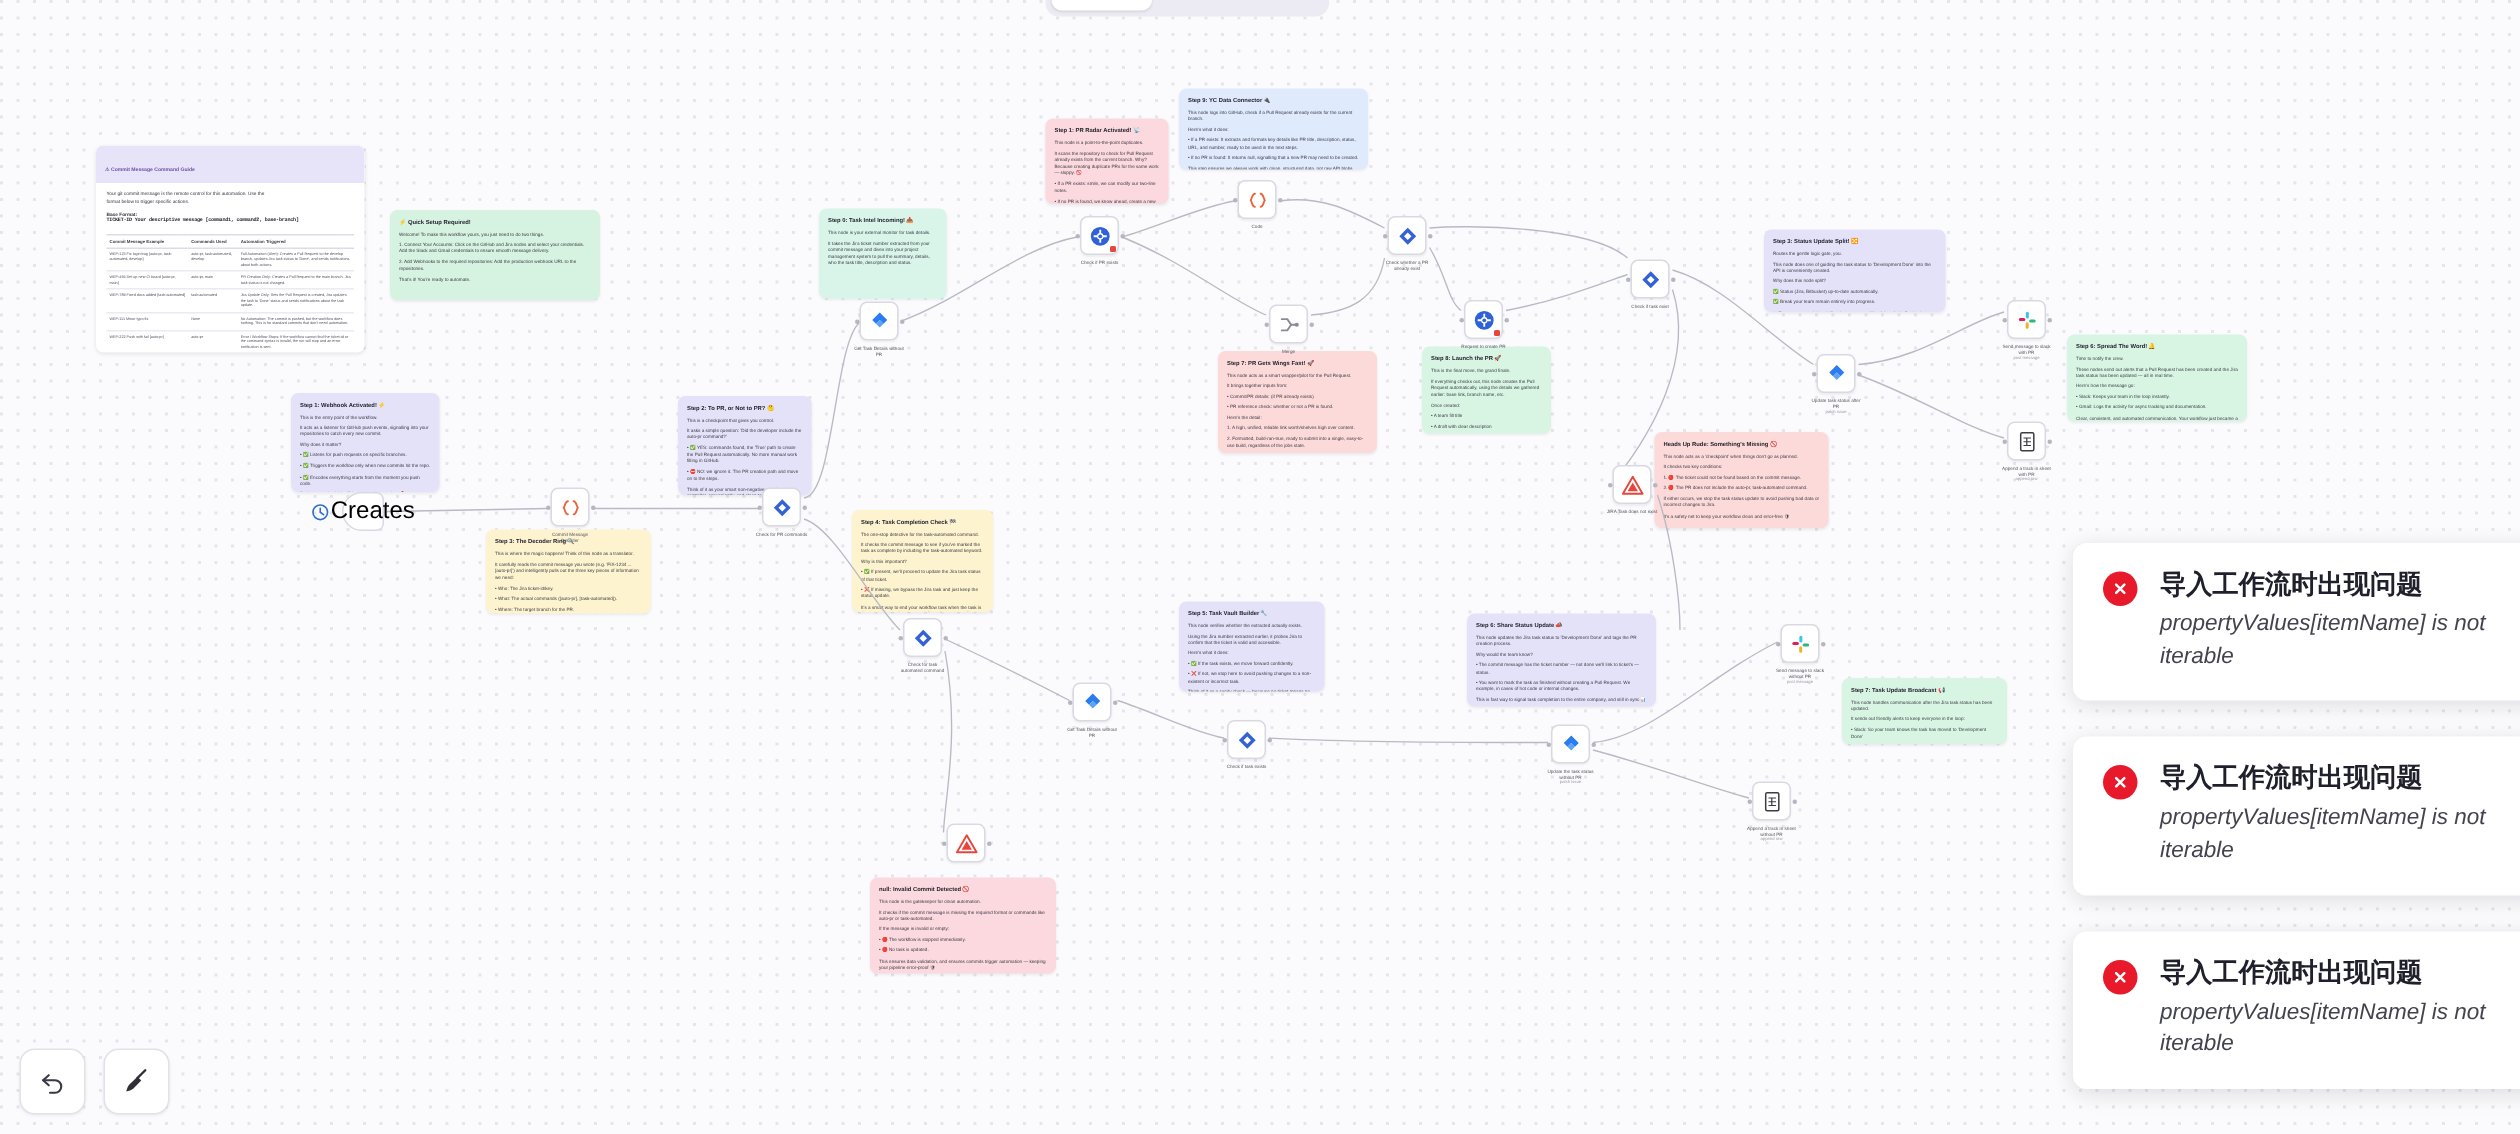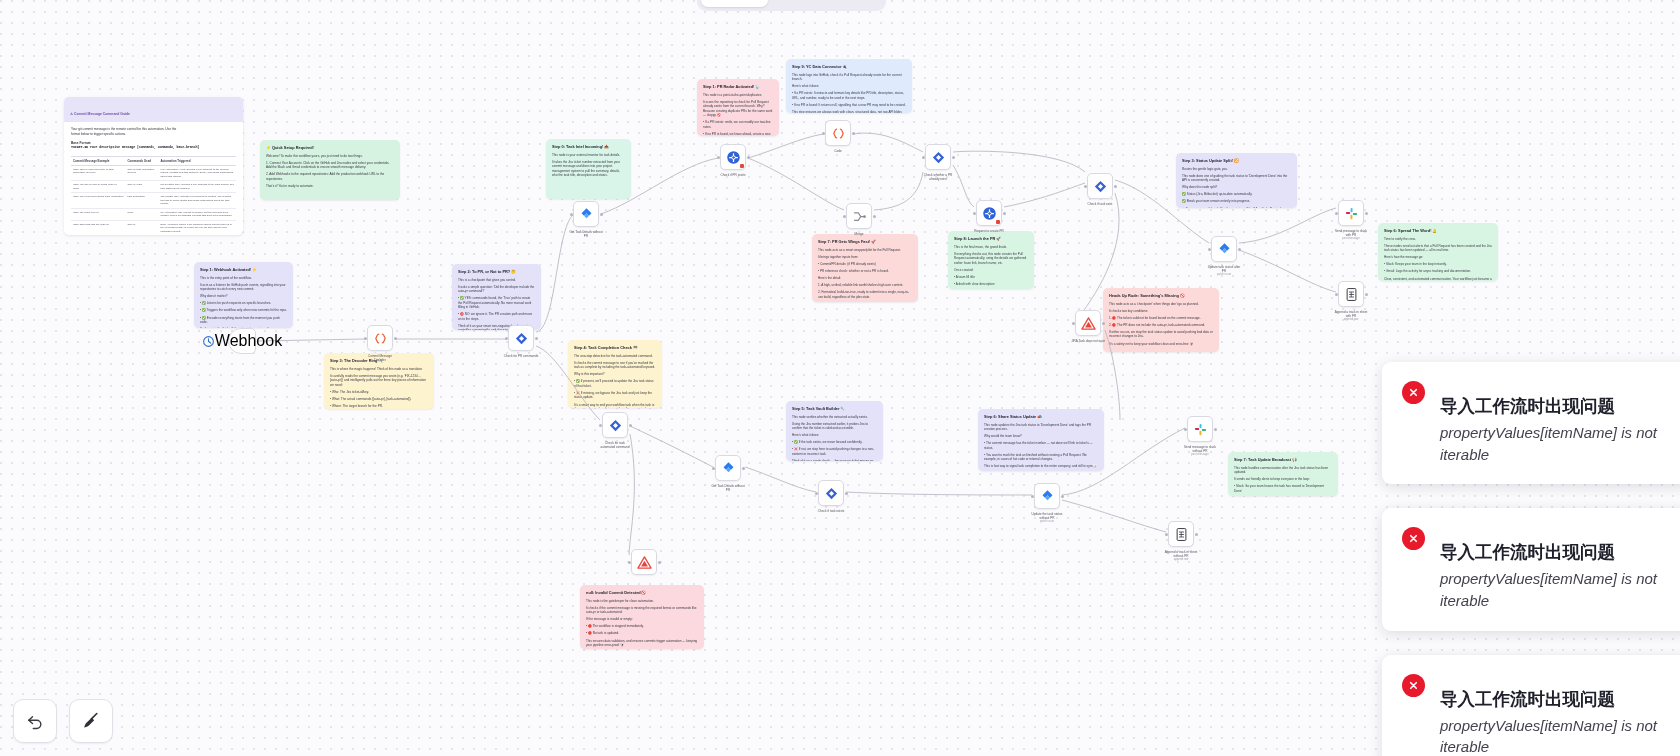--- a/index.html
+++ b/index.html
@@ -161,21 +161,21 @@
     box-shadow: 0 3px 14px rgba(25,25,50,.13);
     padding: 17px 20px 19px;
     display: flex; gap: 15px; align-items: flex-start;
   }
   .toast .xicon {
     flex: 0 0 auto; width: 23px; height: 23px; border-radius: 50%;
     background: #e8192a; display: flex; align-items: center; justify-content: center;
     margin-top: 2px;
   }
   .toast .xicon svg { width: 11px; height: 11px; }
-  .toast .tbody { min-width: 0; margin-top: 17px; }
+  .toast .tbody { min-width: 0; }
   .toast .ttl { font-size: 17.5px; font-weight: 700; color: #20202c; line-height: 1.25; white-space: nowrap; }
   .toast .msg {
     margin-top: 4px; font-size: 15px; font-style: italic; color: #43434f;
     line-height: 1.45; white-space: pre-line;
   }
 </style>
 </head>
 <body>
 
 <div id="canvas">
@@ -408,21 +408,21 @@
   <div id="nodes-layer">
       <div class="trigger" style="left: 228px; top: 328px;">
         <span class="port l"></span>
         <span class="port r"></span>
         <span>
           <svg class="ic sm" viewBox="0 0 24 24">
             <circle cx="12" cy="12" r="9" fill="none" stroke="#2f6fd0" stroke-width="2"></circle>
             <path d="M12 7 L12 12 L16 15" stroke="#2f6fd0" stroke-width="2" fill="none" stroke-linecap="round"></path>
           </svg>
         </span>
-        <span class="lbl">Webhook</span>
+        <span class="lbl">Creates</span>
       </div>
       <div class="node" style="left: 367px; top: 325px;">
         <span class="port l"></span>
         <span class="port r"></span>
         <span>
           <svg class="ic" viewBox="0 0 24 24">
             <path d="M9 5 C6 5 6 10 4.5 12 C6 14 6 19 9 19" fill="none" stroke="#e8643c" stroke-width="2" stroke-linecap="round"></path>
             <path d="M15 5 C18 5 18 10 19.5 12 C18 14 18 19 15 19" fill="none" stroke="#e8643c" stroke-width="2" stroke-linecap="round"></path>
           </svg>
         </span>

